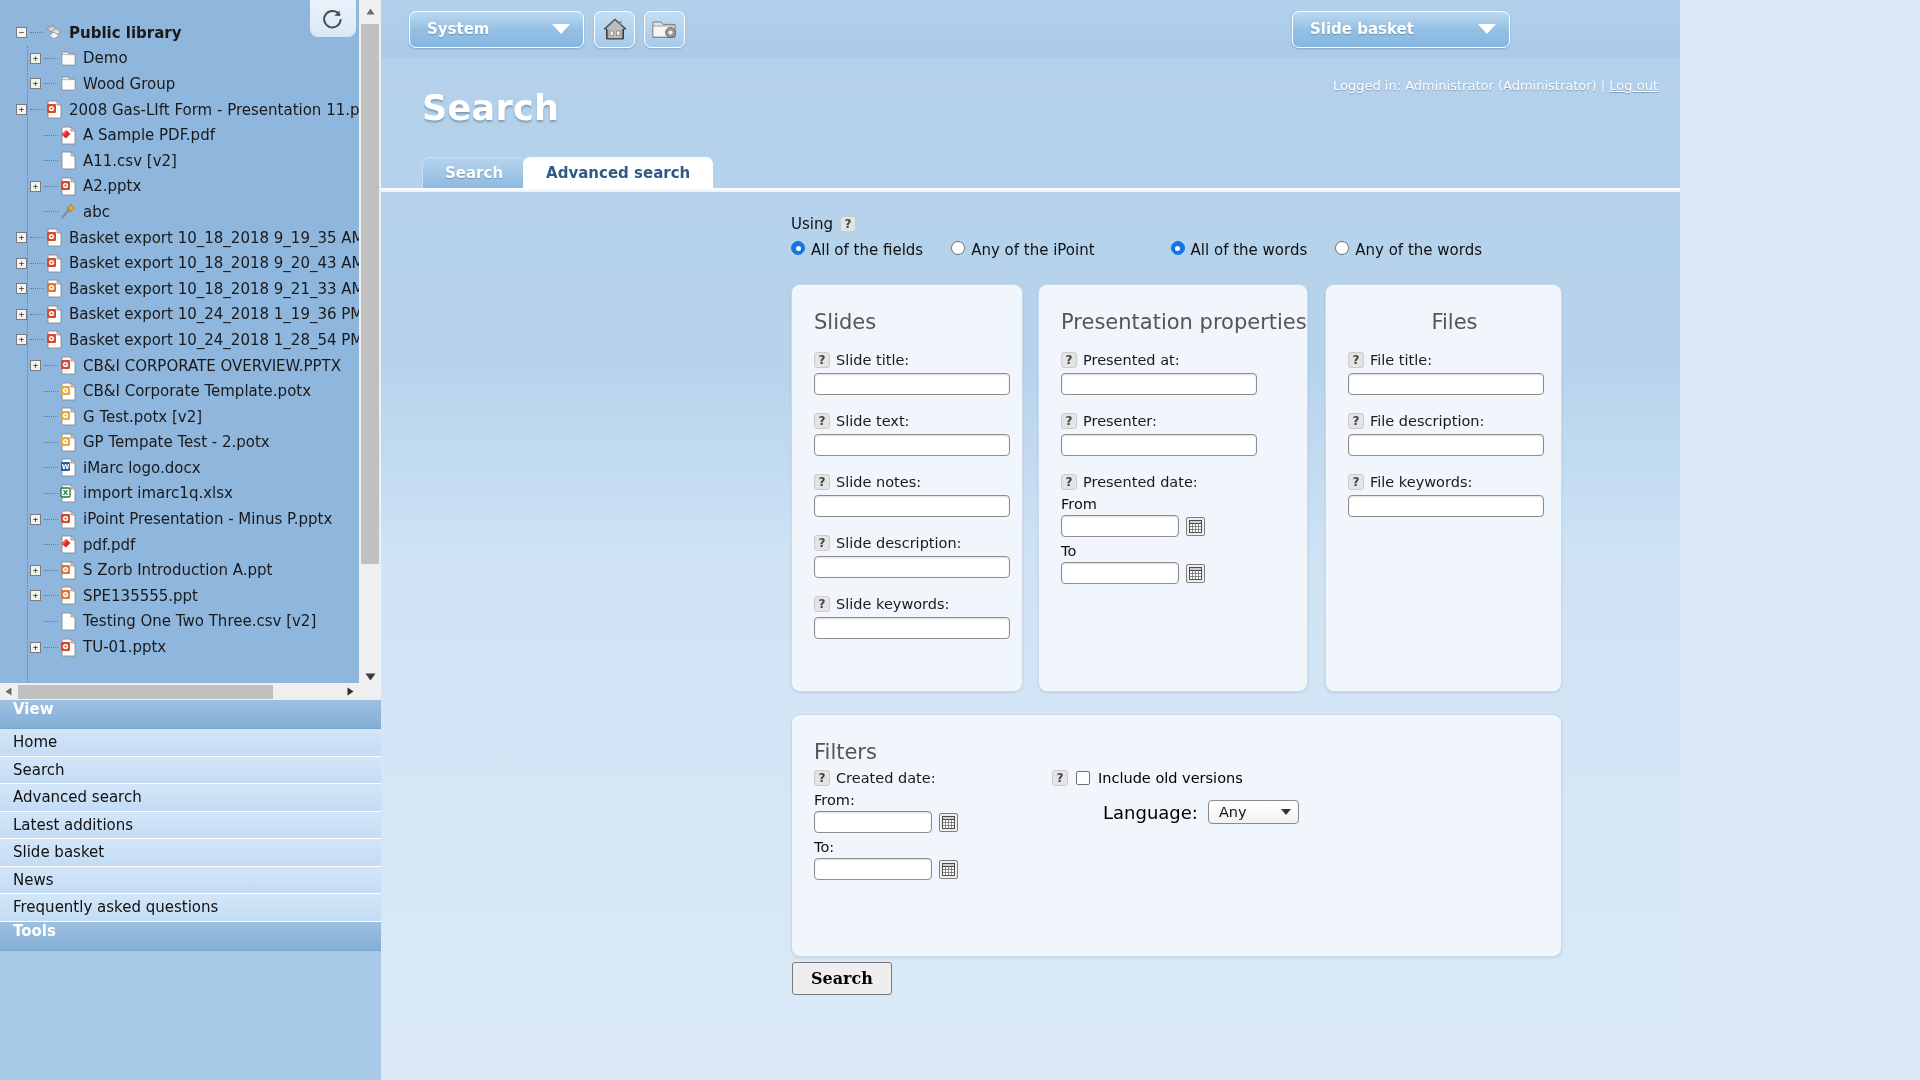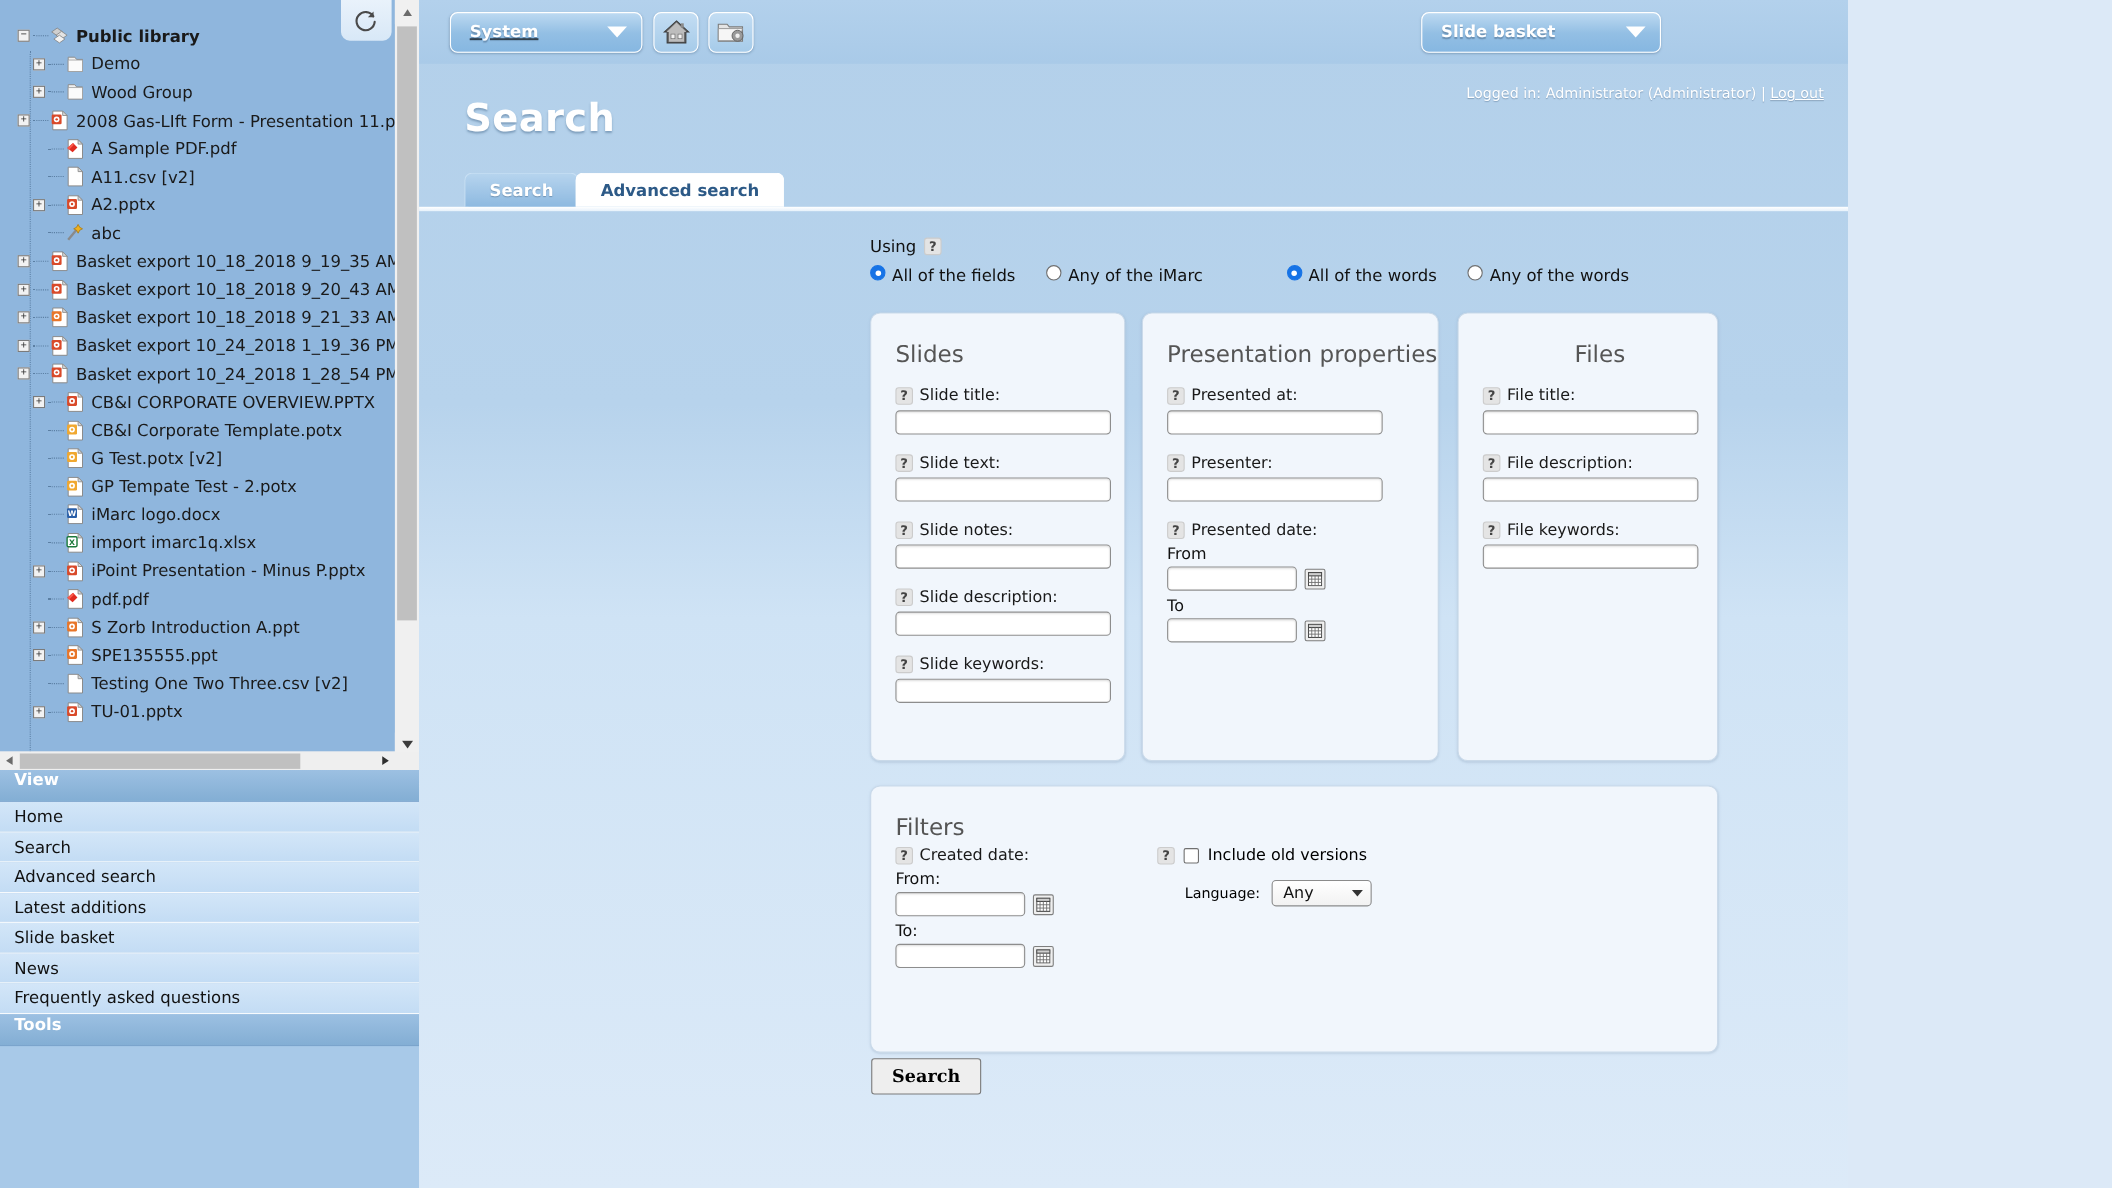--- a/index.html
+++ b/index.html
@@ -134,21 +134,20 @@
     padding-left: 13px;
     font-size: 15px; color: #111;
     cursor: pointer;
   }
 
   
   #main {
     position: absolute; left: 381px; top: 0;
     width: 1299px; height: 1080px;
     background: linear-gradient(180deg,#b3d0ea 0%, #b7d3ec 34%, #cfe3f5 52%, #dceaf8 100%);
-    text-decoration: underline;
   }
 
   
   #topbar {
     position: relative; height: 58px;
     background: linear-gradient(180deg,#b3d1ec 0%, #a9cae8 100%);
     display: flex; align-items: center;
   }
   .dropdown-btn {
     height: 37px; border-radius: 7px;
@@ -815,21 +814,21 @@
         <span>Using</span>
         <span class="qmark">?</span>
       </div>
       <div id="using-opts">
           <label class="radio-wrap" style="margin-right: 28px;">
             <span class="radio on"></span>
             <span>All of the fields</span>
           </label>
           <label class="radio-wrap" style="margin-right: 76px;">
             <span class="radio"></span>
-            <span>Any of the iMarc</span>
+            <span>Any of the iPoint</span>
           </label>
           <label class="radio-wrap" style="margin-right: 28px;">
             <span class="radio on"></span>
             <span>All of the words</span>
           </label>
           <label class="radio-wrap" style="margin-right: 0px;">
             <span class="radio"></span>
             <span>Any of the words</span>
           </label>
         </div>
@@ -1010,21 +1009,21 @@
         </div>
       </div>
 
       <div style="position:absolute; left:260px; top:55px;">
         <div style="display:flex; align-items:center; gap:8px;">
           <span class="qmark">?</span>
           <span class="checkbox"></span>
           <span style="font-size:14.5px;">Include old versions</span>
         </div>
         <div style="display:flex; align-items:center; gap:10px; margin-top:14px; margin-left:25px;">
-          <span style="font-size:13px;">Language:</span>
+          <span style="font-size:18px;margin-left:26px;">Language:</span>
           <span class="sel">
             <span>Any</span>
             <span class="dncaret"></span>
           </span>
         </div>
       </div>
     </div>
 
     <button id="submit-search">Search</button>
 

